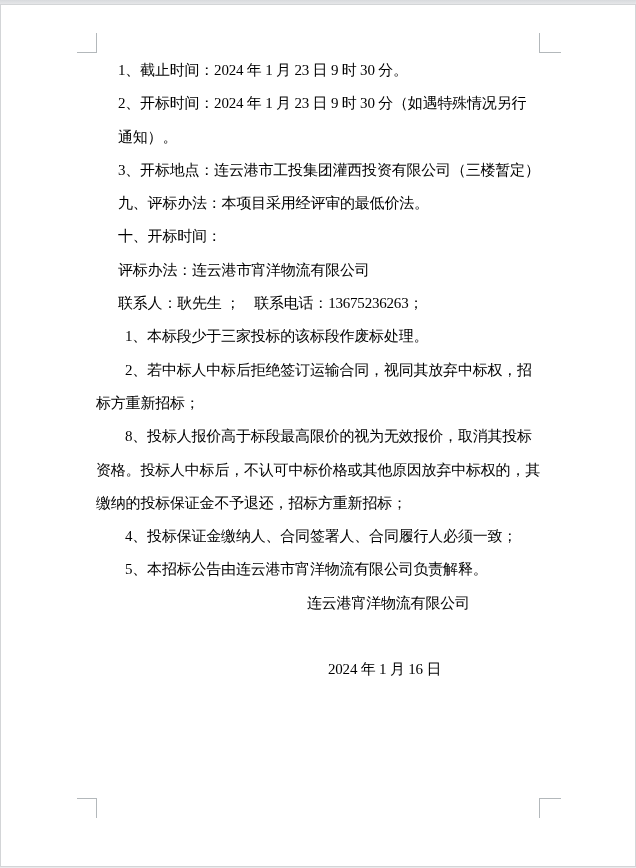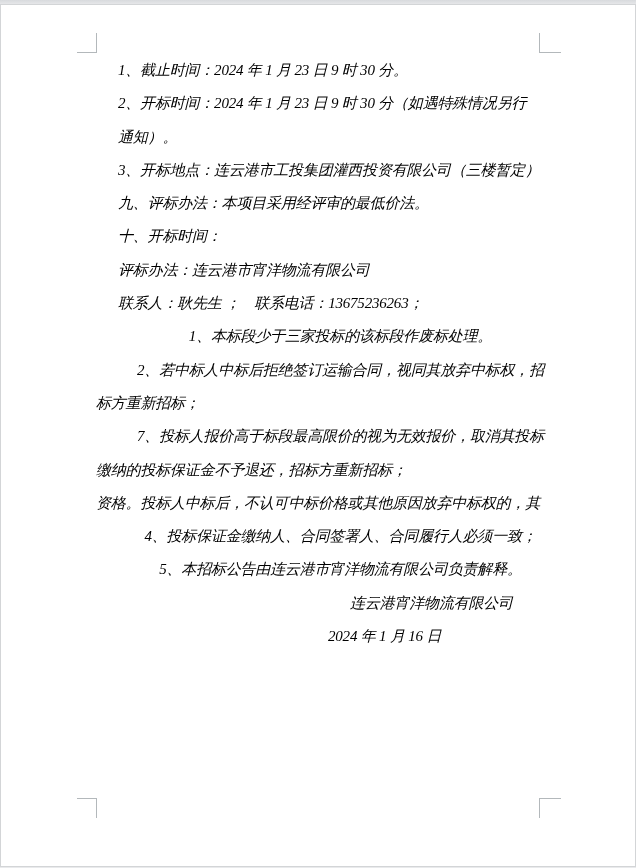--- a/index.html
+++ b/index.html
@@ -9,21 +9,20 @@
     height: 868px;
     overflow: hidden;
     background: #e2e4e7;
   }
   .viewport {
     position: relative;
     width: 636px;
     height: 868px;
     background: linear-gradient(#d8dadd, #e9eaec 5px);
     font-family: "Liberation Serif", "DejaVu Serif", serif;
-    font-style: italic;
   }
   .page {
     position: absolute;
     left: 0;
     top: 4px;
     width: 634px;
     height: 861px;
     background: #ffffff;
     border: 1px solid #d3d5d7;
     overflow: hidden;
@@ -44,23 +43,23 @@
     font-size: 15px;
     letter-spacing: -0.2px;
   }
   .line {
     height: 33.3px;
     line-height: 33.3px;
     white-space: pre;
     cursor: text;
   }
   .ind-a { padding-left: 22px; }
-  .ind-b { padding-left: 29px; text-align: center; }
-  .sig   { padding-left: 211px; text-align: center; }
-  .date  { padding-left: 232px; }
+  .ind-b { padding-left: 29px; }
+  .sig   { padding-left: 211px; }
+  .date  { padding-left: 232px; margin-top: 33px; }
 </style>
 </head>
 <body>
 
 <div class="viewport">
   <div class="page">
 
     <div class="crop tl"></div>
     <div class="crop tr"></div>
     <div class="crop bl"></div>
@@ -71,23 +70,23 @@
       <div class="line ind-a">2、开标时间：2024 年 1 月 23 日 9 时 30 分（如遇特殊情况另行</div>
       <div class="line ind-a">通知）。</div>
       <div class="line ind-a">3、开标地点：连云港市工投集团灌西投资有限公司（三楼暂定）</div>
       <div class="line ind-a">九、评标办法：本项目采用经评审的最低价法。</div>
       <div class="line ind-a">十、开标时间：</div>
       <div class="line ind-a">评标办法：连云港市宵洋物流有限公司</div>
       <div class="line ind-a">联系人：耿先生 ；    联系电话：13675236263；</div>
       <div class="line ind-b">1、本标段少于三家投标的该标段作废标处理。</div>
       <div class="line ind-b">2、若中标人中标后拒绝签订运输合同，视同其放弃中标权，招</div>
       <div class="line">标方重新招标；</div>
-      <div class="line ind-b">7、投标人报价高于标段最高限价的视为无效报价，取消其投标</div>
+      <div class="line ind-b">8、投标人报价高于标段最高限价的视为无效报价，取消其投标</div>
+      <div class="line">资格。投标人中标后，不认可中标价格或其他原因放弃中标权的，其</div>
       <div class="line">缴纳的投标保证金不予退还，招标方重新招标；</div>
-      <div class="line">资格。投标人中标后，不认可中标价格或其他原因放弃中标权的，其</div>
       <div class="line ind-b">4、投标保证金缴纳人、合同签署人、合同履行人必须一致；</div>
       <div class="line ind-b">5、本招标公告由连云港市宵洋物流有限公司负责解释。</div>
       <div class="line sig">连云港宵洋物流有限公司</div>
       <div class="line date">2024 年 1 月 16 日</div>
     </div>
 
   </div>
 </div>
 
 </body></html>

